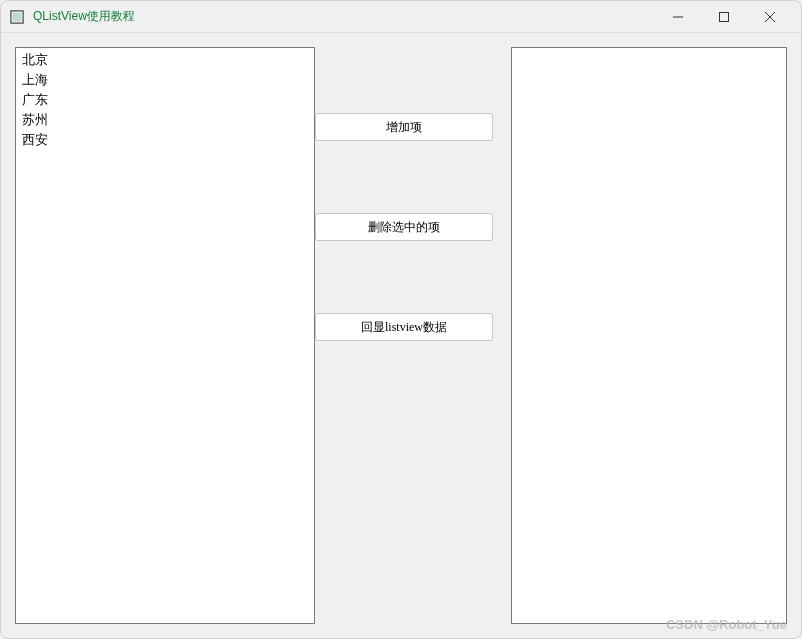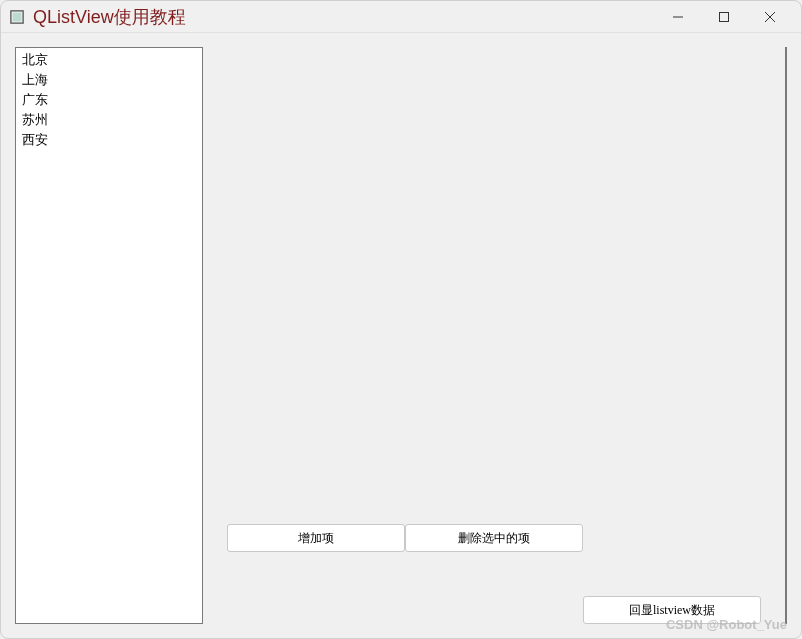--- a/index.html
+++ b/index.html
@@ -38,22 +38,22 @@
       margin-right: 8px;
       display: inline-flex;
       align-items: center;
       justify-content: center;
     }
     .titlebar-icon svg {
       width: 14px;
       height: 14px;
     }
     .titlebar-title {
-      font-size: 18px;
-      color: #7f1d1d;
+      font-size: 12px;
+      color: #15803d;
       flex: 1;
     }
     .window-controls {
       display: flex;
       align-items: center;
     }
     .window-control {
       width: 46px;
       height: 30px;
       display: flex;
@@ -63,43 +63,43 @@
       cursor: pointer;
     }
     .window-control svg {
       width: 10px;
       height: 10px;
     }
     .client-area {
       flex: 1;
       padding: 14px;
       display: flex;
-      gap: 24px;
+      gap: 0;
     }
     .listview {
       width: 300px;
       height: 100%;
       background: #ffffff;
       border: 1px solid #7a7a7a;
       overflow: auto;
       padding: 2px;
     }
     .list-item {
       font-size: 13px;
       padding: 1px 4px;
       color: #000;
       cursor: default;
       font-family: "SimSun", sans-serif;
       line-height: 18px;
     }
     .center-panel {
       flex: 0 0 196px;
       display: flex;
-      flex-direction: row;
-      align-items: flex-end;
+      flex-direction: column;
+      align-items: flex-start;
       padding-top: 66px;
     }
     .qbutton {
       width: 178px;
       height: 28px;
       background: #ffffff;
       border: 1px solid #c8c8c8;
       border-radius: 3px;
       font-size: 12px;
       color: #000;

